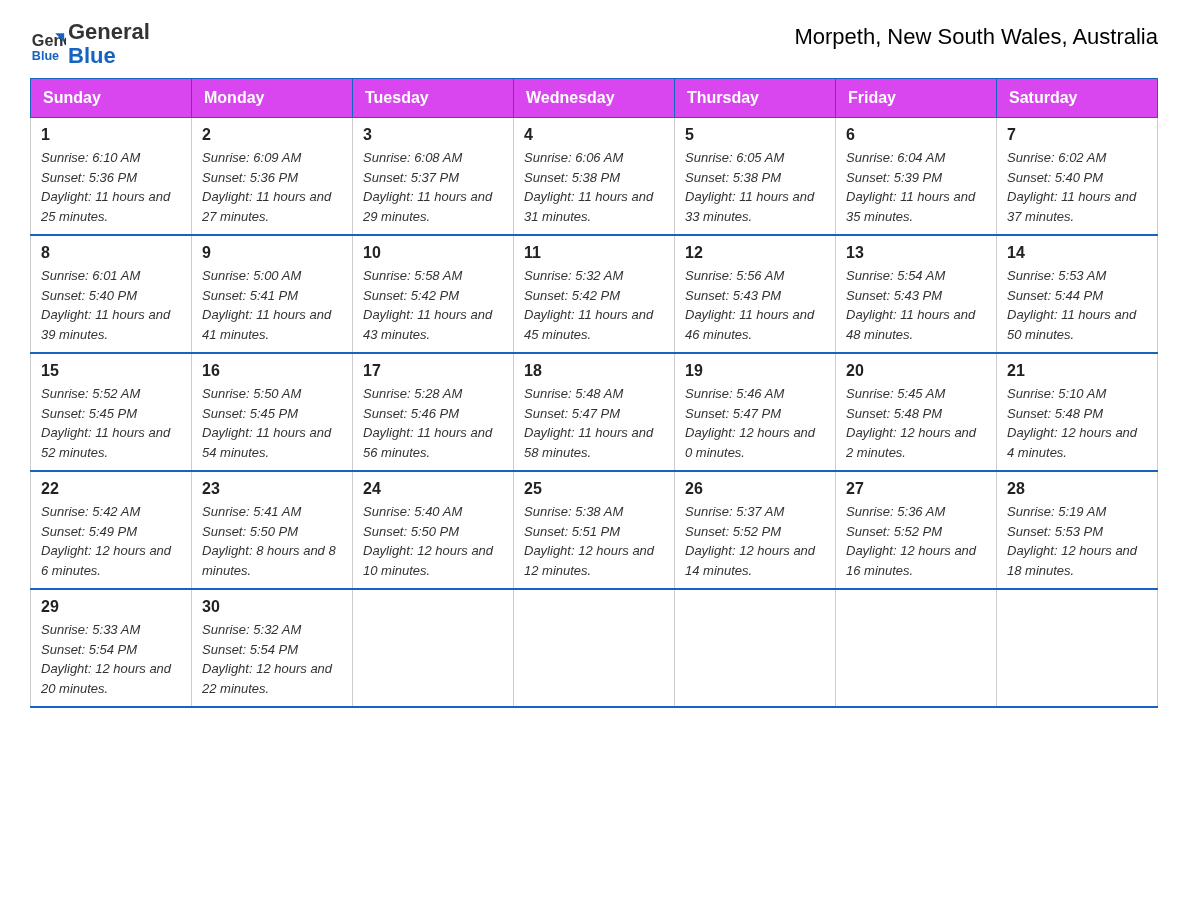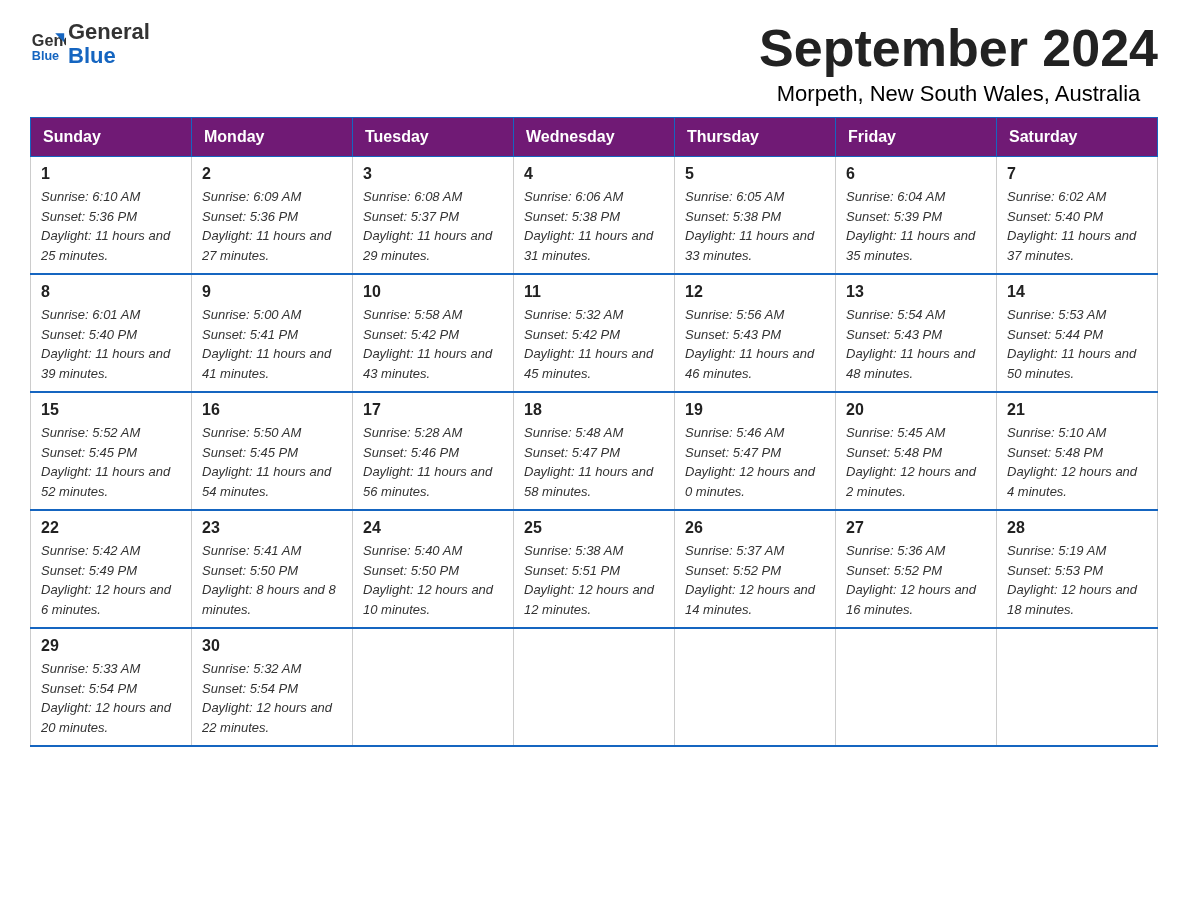--- a/index.html
+++ b/index.html
@@ -42,21 +42,21 @@
       color: #000000;
       margin-top: 4px;
       text-align: center;
     }
     .calendar {
       width: 100%;
       border-collapse: collapse;
       margin-top: 10px;
     }
     .calendar thead tr {
-      background-color: #701a75;
+      background-color: #d946ef;
     }
     .calendar thead th {
       color: #fff;
       font-size: 16px;
       font-weight: 600;
       padding: 10px 12px;
       text-align: left;
       border: 1px solid #1565c0;
     }
     .calendar tbody tr {
@@ -101,21 +101,20 @@
       <text x="2" y="22" font-size="18" font-weight="bold" fill="#333" font-family="Arial">General</text>
       <text x="2" y="38" font-size="14" font-weight="bold" fill="#1565c0" font-family="Arial">Blue</text>
       <polygon points="28,8 38,8 38,18" fill="#1565c0"></polygon>
     </svg>
     <div style="display:flex; flex-direction:column; line-height:1.1;">
       <span style="font-size:22px; font-weight:bold; color:#333;">General</span>
       <span style="font-size:22px; font-weight:bold; color:#1565c0;">Blue</span>
     </div>
   </div>
   <div class="title-block">
-    <div class="month-title">September 2024</div>
     <div class="location-title">Morpeth, New South Wales, Australia</div>
   </div>
 </div>
 
 <table class="calendar">
   <thead>
     <tr>
     <th>Sunday</th>
         <th>Monday</th>
         <th>Tuesday</th>

